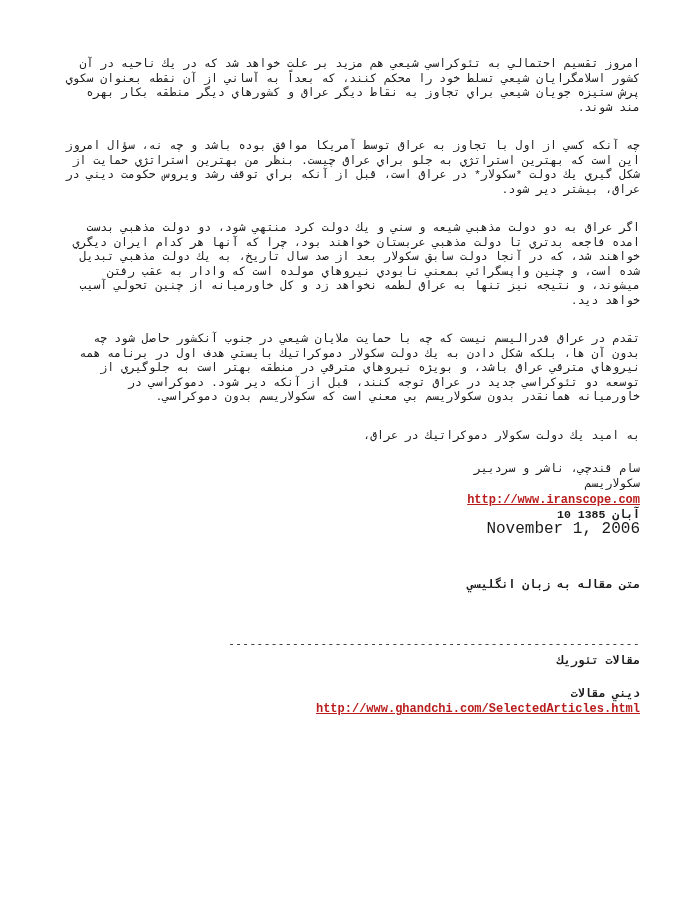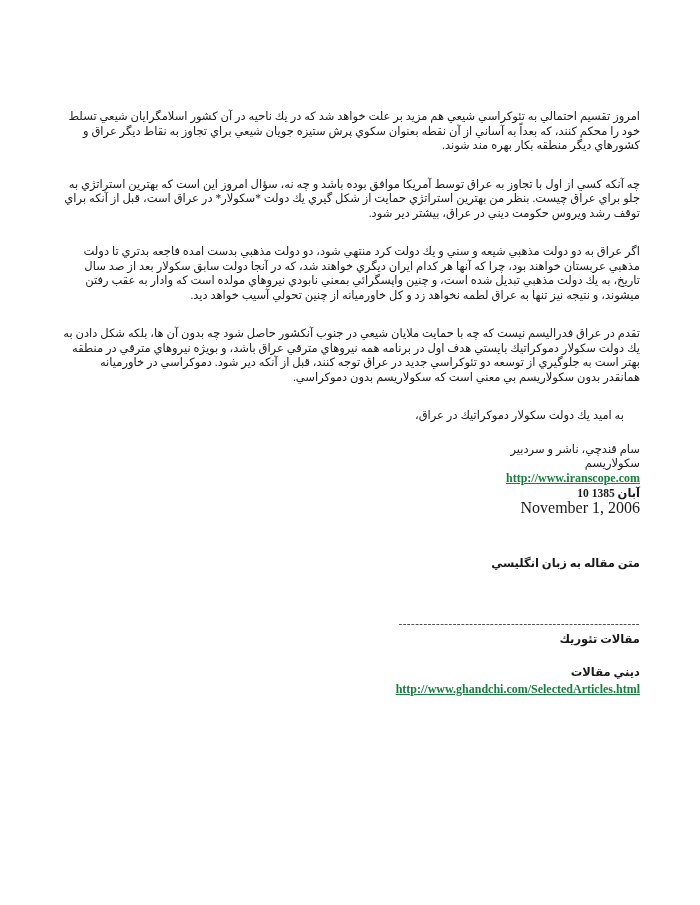--- a/index.html
+++ b/index.html
@@ -10,53 +10,54 @@
   body {
     width: 700px;
     height: 905px;
     overflow: hidden;
     font-family: "Liberation Serif", "DejaVu Sans", serif;
     color: #1a1a1a;
   }
   .doc {
     box-sizing: border-box;
     width: 700px;
-    padding: 109px 60px 0 62px;
+    padding: 57px 60px 0 62px;
     direction: rtl;
     text-align: right;
+    font-family: Liberation Mono, monospace;
   }
   .para {
     margin: 0 0 24px 0;
     font-size: 11.5px;
     line-height: 14.5px;
     direction: rtl;
     text-align: right;
   }
   .closing {
-    margin: 0 16px 19px 0;
+    margin: 0 0 19px 0;
     font-size: 11.5px;
     line-height: 14.5px;
   }
   .sig-line {
     font-size: 11.5px;
     line-height: 14.8px;
   }
   .sig-block { margin: 0 0 40px 0; }
   .date-fa {
     font-weight: bold;
     direction: ltr;
     text-align: right;
   }
   .date-en {
     direction: ltr;
     text-align: right;
     font-size: 16px;
   }
   a.doclink {
-    color: #15803d;
+    color: #b91c1c;
     font-weight: bold;
     text-decoration: underline;
     font-size: 12px;
     cursor: pointer;
     text-align: right;
   }
   .ltr-line {
     direction: ltr;
     text-align: right;
     line-height: 15px;

